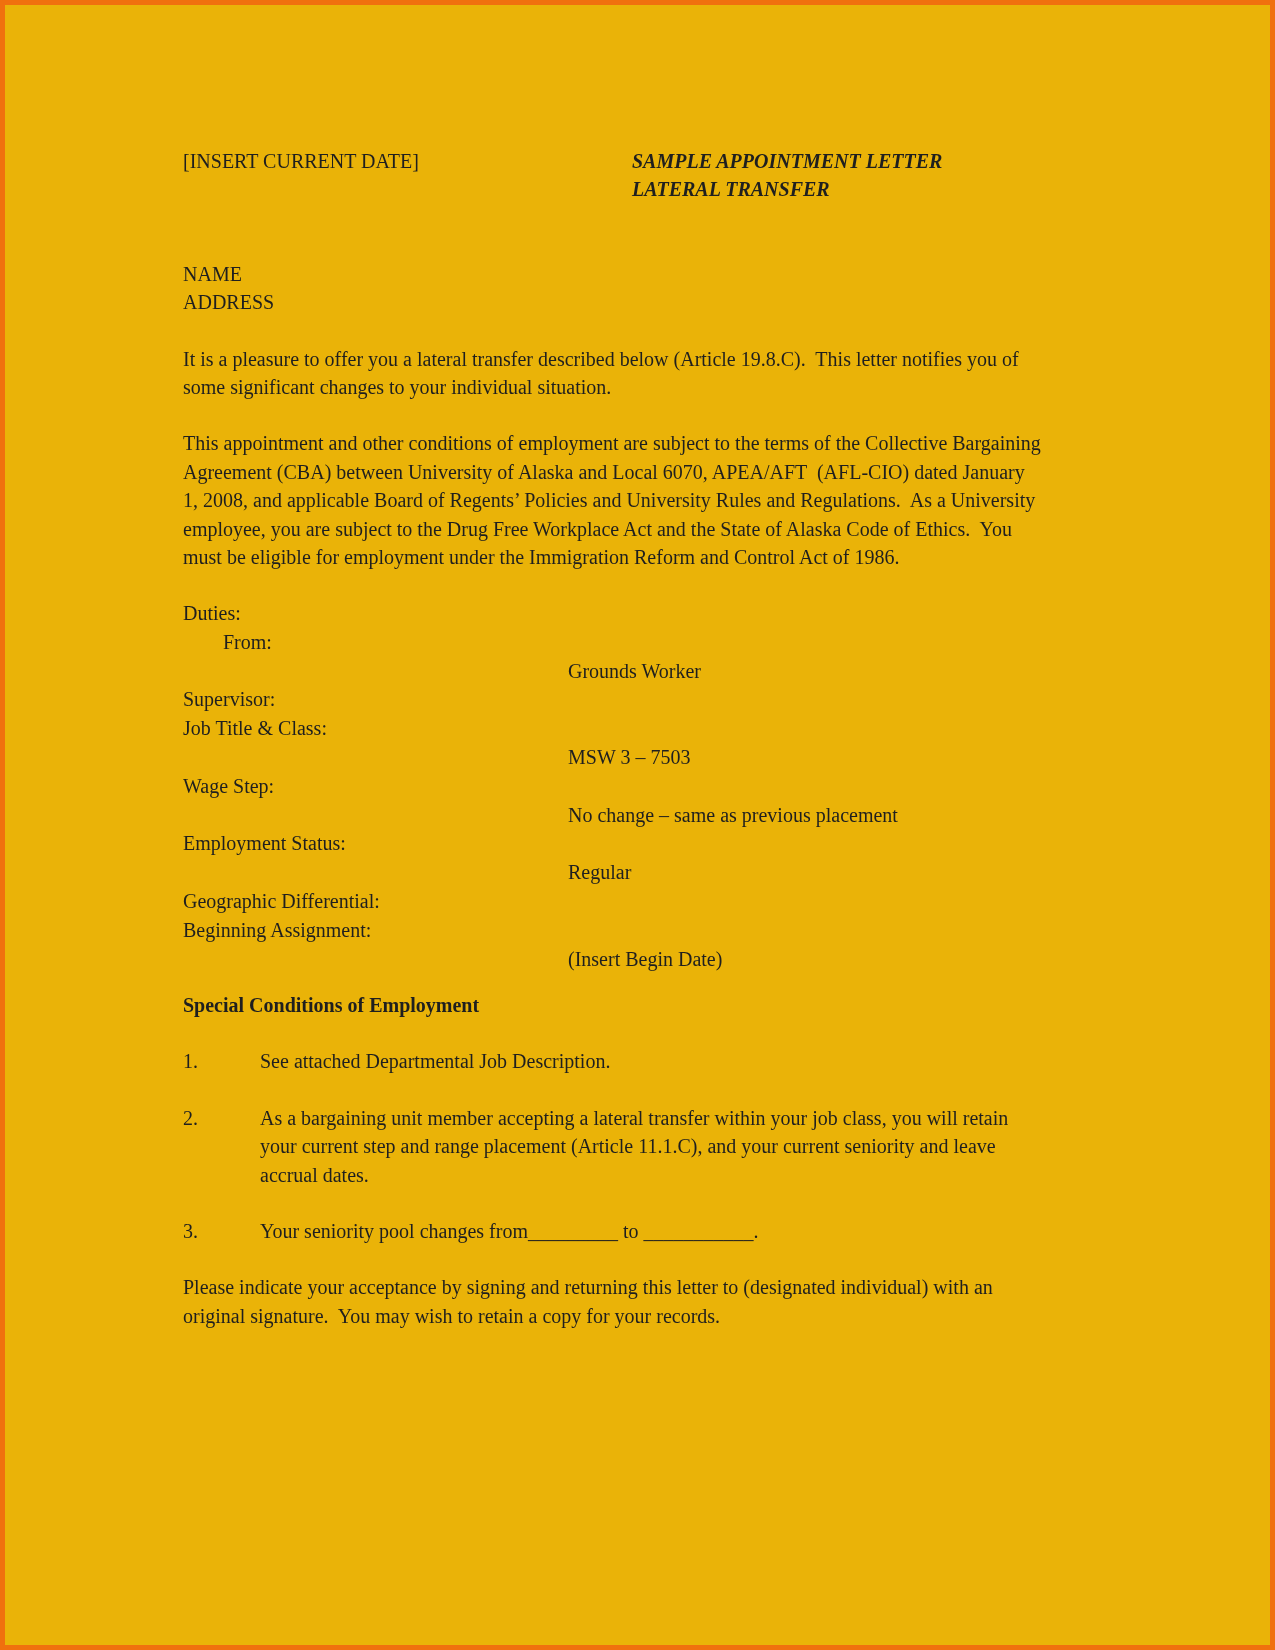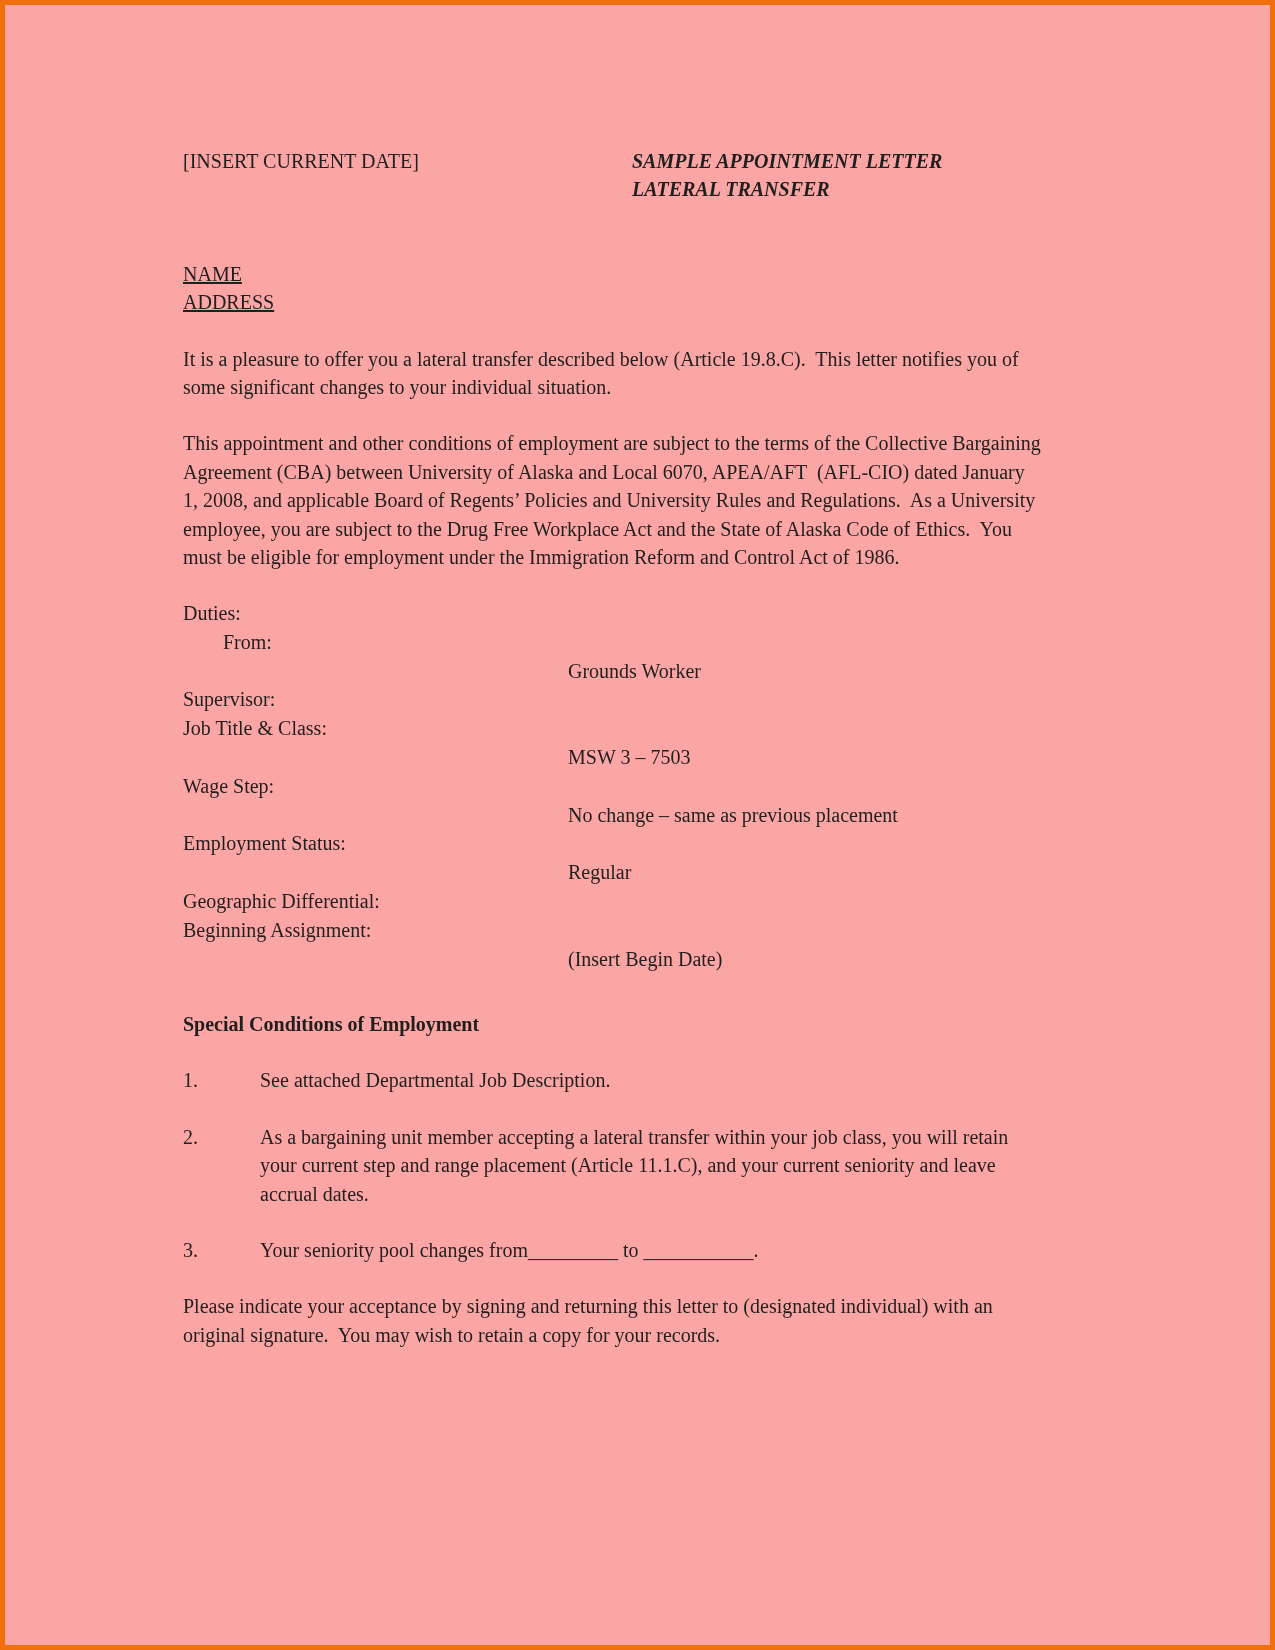--- a/index.html
+++ b/index.html
@@ -5,21 +5,21 @@
   html, body {
     margin: 0;
     padding: 0;
     background: #e9e9e9;
   }
   .page {
     position: relative;
     width: 1275px;
     height: 1650px;
     box-sizing: border-box;
-    background: #fca5a5;
+    background: #eab308;
     border: 5px solid #f0700e;
     overflow: hidden;
     font-family: "Liberation Serif", "DejaVu Serif", serif;
     font-size: 20px;
     line-height: 28.4px;
     color: #1f1f1f;
   }
   .content {
     position: absolute;
     left: 178px;
@@ -28,37 +28,37 @@
   }
   .pre { white-space: pre-wrap; }
 
   
   .letter-header { display: flex; align-items: flex-start; }
   .header-date { width: 449px; flex: 0 0 auto; }
   .header-title { font-weight: bold; font-style: italic; }
   .header-title div { white-space: nowrap; }
 
   
-  .recipient-block { margin-top: 56px; text-decoration: underline; }
+  .recipient-block { margin-top: 56px; }
 
   
   .salutation-line { margin-top: 57px; white-space: pre-wrap; }
 
   
   .para { margin-top: 28px; white-space: pre-wrap; }
 
   
   .duties-section { margin-top: 28px; }
   .duties-row { display: flex; }
   .duties-label { width: 385px; flex: 0 0 auto; box-sizing: border-box; }
   .duties-label.indented { padding-left: 40px; }
   .duties-value { white-space: pre-wrap; margin-top: 29px; }
 
   
-  .sc-heading { margin-top: 37px; font-weight: bold; }
+  .sc-heading { margin-top: 18px; font-weight: bold; }
   .condition-item { display: flex; margin-top: 28px; }
   .condition-number { width: 77px; flex: 0 0 auto; }
   .condition-text { white-space: pre-wrap; }
 
   .closing { margin-top: 28px; white-space: pre-wrap; }
 </style>
 </head>
 <body>
 
 <div class="page">

